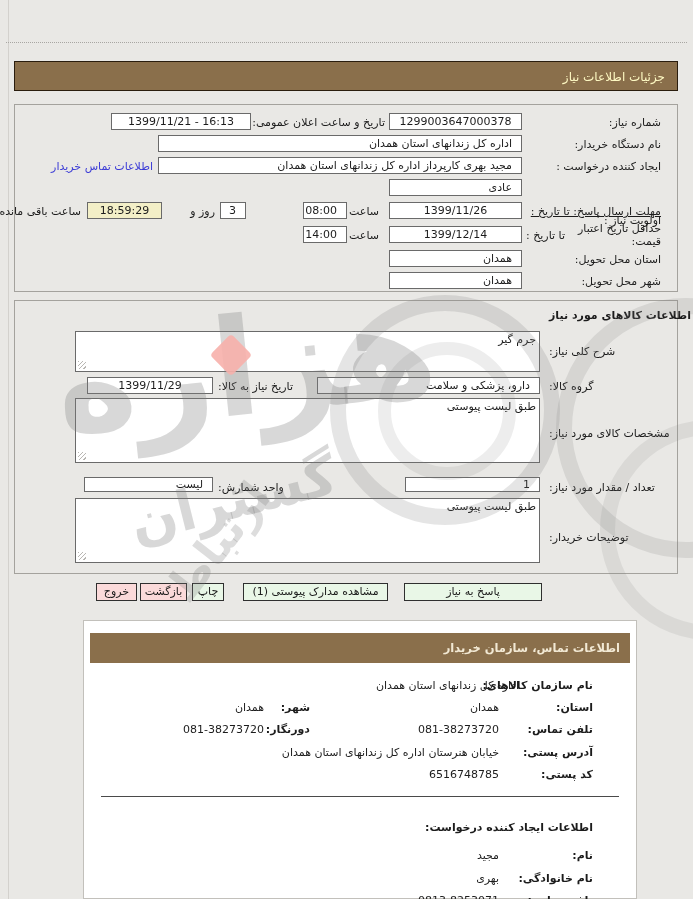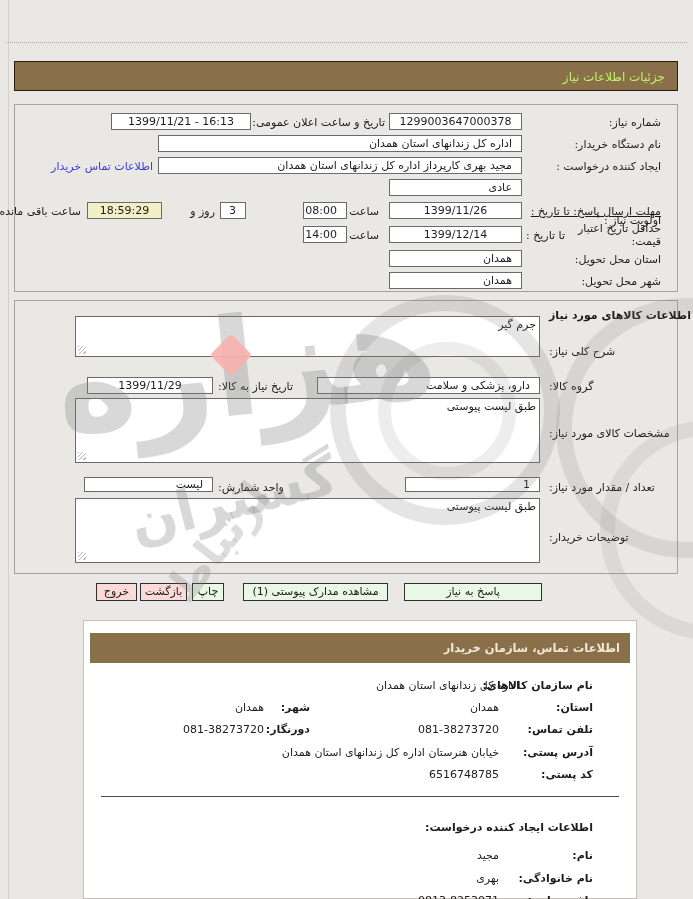--- a/index.html
+++ b/index.html
@@ -5,21 +5,21 @@
   html,body{margin:0;padding:0;background:#d8d6d2;}
   .page{
     position:relative; width:693px; height:899px; margin:0 auto;
     background:#e9e8e5; overflow:hidden; direction:rtl;
     font-family:"DejaVu Sans", sans-serif; font-size:11px; color:#1c1c1c;
   }
   .frame-line{position:absolute; left:8px; top:0; width:1px; height:100%; background:#d3d1cd;}
   .dotline{position:absolute; left:6px; top:42px; width:681px; border-top:1px dotted #a8a6a2;}
   .bar{
     position:absolute; background:#8a6f4b; border:1px solid #2a1d0e;
-    color:#bef264; line-height:30px; box-sizing:border-box;
+    color:#fef9c3; line-height:30px; box-sizing:border-box;
     padding-left:10px; padding-right:12px; white-space:nowrap;
   }
   .panel{position:absolute; border:1px solid #a4a29d; box-sizing:border-box;}
   .lbl{position:absolute; white-space:nowrap; color:#1c1c1c;}
   .lbl-b{font-weight:bold;}
   .inp{
     position:absolute; background:#fff; border:1px solid #6a6a6a; box-sizing:border-box;
     height:17px; line-height:15px; padding:0 9px; white-space:nowrap; overflow:hidden;
   }
   .center{text-align:center;}
@@ -129,21 +129,21 @@
     <div class="inp" style="right:155px; top:167px; width:133px;">
       <span>همدان</span>
     </div>
   </div>
 
   <div class="panel" style="left:14px; top:300px; width:664px; height:274px;">
 
     <div class="lbl lbl-b" style="left:534px; top:8px;">اطلاعات کالاهای مورد نیاز</div>
 
     <div class="lbl" style="left:534px; top:44px;">شرح کلی نیاز:</div>
-    <div class="ta" style="right:137px; top:15px; width:465px; height:41px;padding-left:28px;">
+    <div class="ta" style="right:137px; top:30px; width:465px; height:41px;padding-left:28px;">
       <span>جرم گیر</span>
     </div>
 
     <div class="lbl" style="left:534px; top:79px;">گروه کالا:</div>
     <div class="inp" style="right:137px; top:76px; width:223px;">
       <span>دارو، پزشکی و سلامت</span>
     </div>
     <div class="lbl" style="left:203px; top:79px;">تاریخ نیاز به کالا:</div>
     <div class="inp center" style="right:464px; top:76px; width:126px;">
       <span class="ltr">1399/11/29</span>

